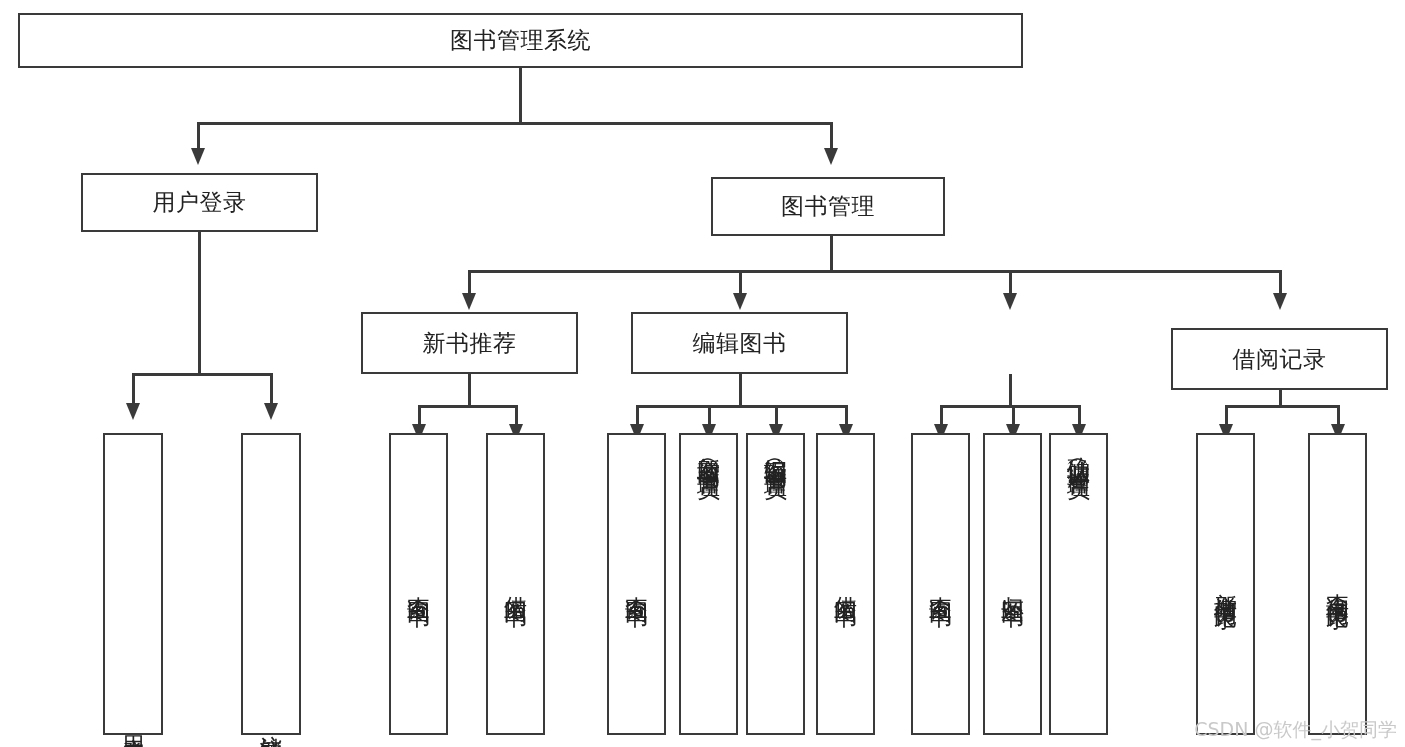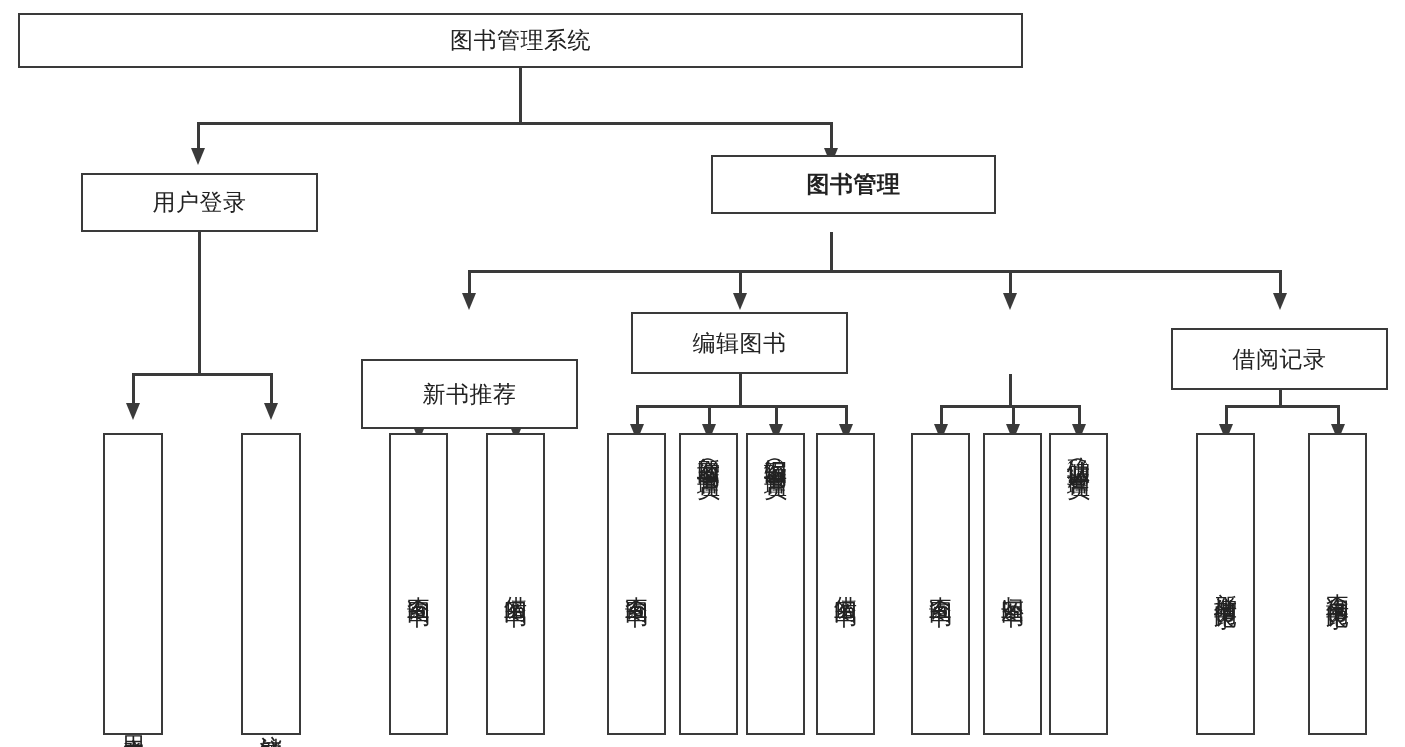--- a/index.html
+++ b/index.html
@@ -107,21 +107,21 @@
 
   <div class="ln v" style="left:197px; top:122px; height:28px;"></div>
   <div class="arrow" style="left:191px; top:148px;"></div>
   <div class="ln v" style="left:830px; top:122px; height:28px;"></div>
   <div class="arrow" style="left:824px; top:148px;"></div>
 
   <div class="node h" style="left:81px; top:173px; width:237px; height:59px;">
     <span class="label">用户登录</span>
   </div>
 
-  <div class="node h" style="left:711px; top:155px; width:285px; height:59px;font-weight:bold;">
+  <div class="node h" style="left:711px; top:177px; width:234px; height:59px;">
     <span class="label">图书管理</span>
   </div>
 
   <div class="ln v" style="left:198px; top:232px; height:143px;"></div>
   <div class="ln h" style="left:132px; top:373px; width:139px;"></div>
   <div class="ln v" style="left:132px; top:373px; height:32px;"></div>
   <div class="arrow" style="left:126px; top:403px;"></div>
   <div class="ln v" style="left:270px; top:373px; height:32px;"></div>
   <div class="arrow" style="left:264px; top:403px;"></div>
 
@@ -136,21 +136,21 @@
   <div class="ln h" style="left:468px; top:270px; width:814px;"></div>
   <div class="ln v" style="left:468px; top:270px; height:25px;"></div>
   <div class="arrow" style="left:462px; top:293px;"></div>
   <div class="ln v" style="left:739px; top:270px; height:25px;"></div>
   <div class="arrow" style="left:733px; top:293px;"></div>
   <div class="ln v" style="left:1009px; top:270px; height:25px;"></div>
   <div class="arrow" style="left:1003px; top:293px;"></div>
   <div class="ln v" style="left:1279px; top:270px; height:25px;"></div>
   <div class="arrow" style="left:1273px; top:293px;"></div>
 
-  <div class="node h" style="left:361px; top:312px; width:217px; height:70px;margin-top:47px;">
+  <div class="node h" style="left:361px; top:312px; width:217px; height:62px;">
     <span class="label">新书推荐</span>
   </div>
   <div class="node h" style="left:631px; top:312px; width:217px; height:62px;">
     <span class="label">编辑图书</span>
   </div>
   <div class="node h" style="left:1171px; top:328px; width:217px; height:62px;">
     <span class="label">借阅记录</span>
   </div>
 
   <div class="ln v" style="left:468px; top:374px; height:33px;"></div>
@@ -217,14 +217,15 @@
   <div class="ln v" style="left:1337px; top:405px; height:22px;"></div>
   <div class="arrow" style="left:1331px; top:424px;"></div>
 
   <div class="node v" style="left:1196px; top:433px; width:59px; height:302px;">
     <span class="label">新增借阅记录</span>
   </div>
   <div class="node v" style="left:1308px; top:433px; width:59px; height:302px;">
     <span class="label">查询借阅记录</span>
   </div>
 
+  <div id="watermark">CSDN @软件_小贺同学</div>
 
 </div>
 
 </body></html>

